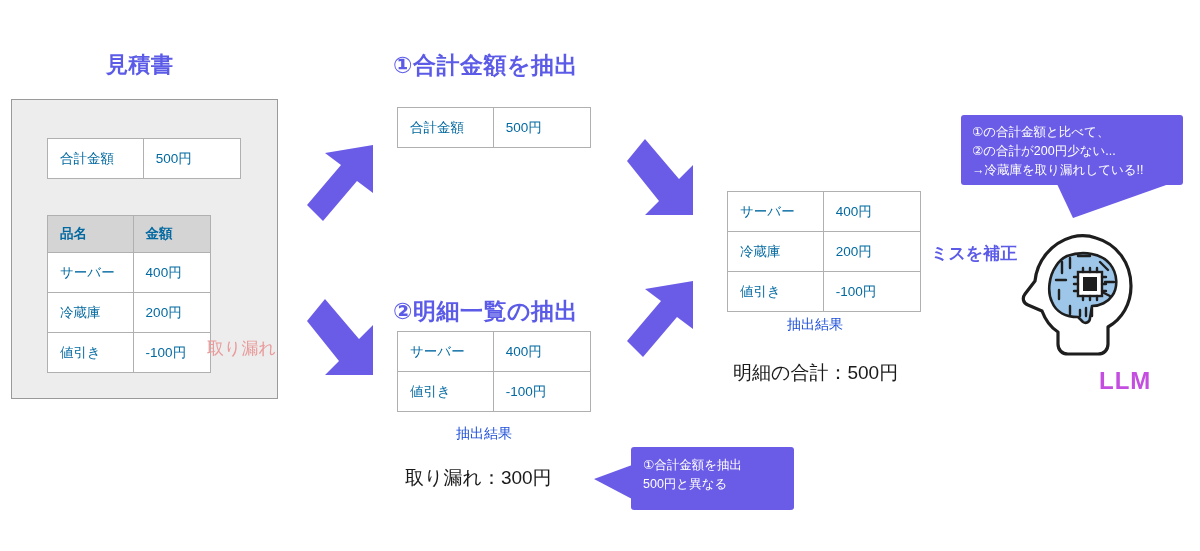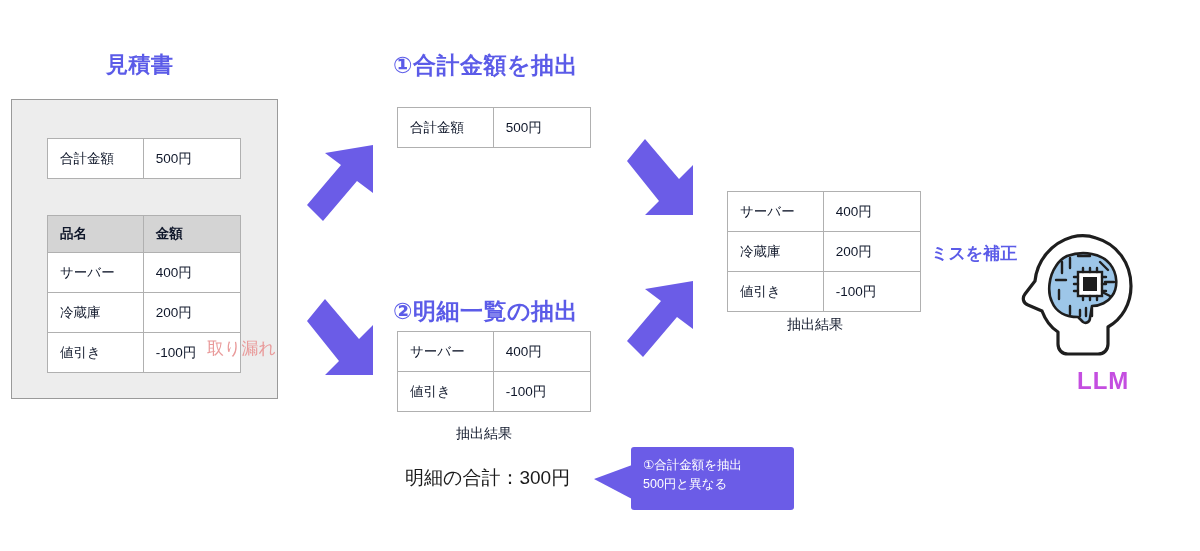--- a/index.html
+++ b/index.html
@@ -32,21 +32,21 @@
   .doc-panel {
     background: #ededed;
     border: 1px solid #9a9a9a;
   }
 
   
   table.tbl {
     border-collapse: collapse;
     background: #ffffff;
     font-size: 13.5px;
-    color: #0f172a;
+    color: #0369a1;
   }
   table.tbl td, table.tbl th {
     border: 1px solid #b0b0b0;
     padding: 0 12px;
     text-align: left;
     font-weight: normal;
     vertical-align: middle;
     background: #ffffff;
     white-space: nowrap;
   }
@@ -65,21 +65,21 @@
     margin-top: 29px;
   }
   .note-purple {
     color: #5b5be8;
     font-size: 17px;
     font-weight: bold;
     white-space: nowrap;
   }
   .caption {
     font-size: 14px;
-    color: #0f172a;
+    color: #1d4ed8;
     white-space: nowrap;
   }
   .sum-text {
     font-size: 19px;
     color: #1a1a1a;
     white-space: nowrap;
   }
 
   
   .bubble {
@@ -113,21 +113,21 @@
 
   <table class="abs tbl" style="left:47px; top:138px; width:194px;">
     <tbody>
         <tr>
       <td style="width:96px; height:40px;">合計金額</td>
       <td style="width:98px; height:40px;">500円</td>
     </tr>
   </tbody>
     </table>
 
-  <table class="abs tbl" style="left:47px; top:215px; width:194px;">
+  <table class="abs tbl" style="left:47px; top:215px; width:164px;">
     <tbody>
         <tr>
       <th style="width:96px; height:37px;">品名</th>
       <th style="width:98px; height:37px;">金額</th>
     </tr>
     <tr>
       <td style="height:40px;">サーバー</td>
       <td style="height:40px;">400円</td>
     </tr>
     <tr>
@@ -172,21 +172,21 @@
     </tr>
     <tr>
       <td style="height:40px;">値引き</td>
       <td style="height:40px;">-100円</td>
     </tr>
   </tbody>
     </table>
 
   <div class="abs caption" style="left:456px; top:425px;">抽出結果</div>
 
-  <div class="abs sum-text" style="left:405px; top:465px;">明細の合計：300円</div>
+  <div class="abs sum-text" style="left:405px; top:465px;">取り漏れ：300円</div>
 
   <svg class="abs" style="left:623px; top:135px;" width="92" height="92" viewBox="0 0 92 92">
     <polygon points="22,4 56,44 70,30 70,80 22,80 36,66 4,26" fill="#6b5ce7"></polygon>
   </svg>
 
   <svg class="abs" style="left:623px; top:273px;" width="92" height="92" viewBox="0 0 92 92">
     <polygon points="70,8 70,56 54,44 20,84 4,68 38,28 22,16" fill="#6b5ce7"></polygon>
   </svg>
 
 
@@ -204,31 +204,42 @@
       <td style="height:40px;">値引き</td>
       <td style="height:40px;">-100円</td>
     </tr>
   </tbody>
     </table>
 
   <div class="abs note-purple" style="left:931px; top:242px;">ミスを補正</div>
 
   <div class="abs caption" style="left:787px; top:316px;">抽出結果</div>
 
+  <div class="abs sum-text" style="left:733px; top:360px;">明細の合計：500円</div>
 
   <div class="bubble-wrap" style="left:631px; top:447px;">
     <div class="bubble small" style="width:163px; height:63px;">
       <div>①合計金額を抽出</div>
       <div>500円と異なる</div>
     </div>
     <svg class="bubble-tail" style="left:-37px; top:18px;" width="40" height="40" viewBox="0 0 40 40">
       <polygon points="38,0 38,34 0,14" fill="#6b5ce7"></polygon>
     </svg>
   </div>
 
+  <div class="bubble-wrap" style="left:961px; top:115px;">
+    <div class="bubble small" style="width:222px; height:70px; padding:8px 11px;">
+      <div>①の合計金額と比べて、</div>
+      <div>②の合計が200円少ない...</div>
+      <div>→冷蔵庫を取り漏れしている!!</div>
+    </div>
+    <svg class="bubble-tail" style="left:96px; top:69px;" width="112" height="36" viewBox="0 0 112 36">
+      <polygon points="0,0 112,0 16,34" fill="#6b5ce7"></polygon>
+    </svg>
+  </div>
 
   <svg class="abs" style="left:1004px; top:226px;" width="140" height="140" viewBox="0 0 140 140">
 
     <path d="M92,12 C113,18 127,37 127,60 C127,78 118,93 104,101
              L104,118 C104,124 100,128 94,128 L64,128
              C58,128 54,124 54,118 L54,106
              C46,101 41,93 38,85
              L24,79 C19,77 18,72 21,68 L31,55
              C33,35 47,17 68,11 C76,9 84,9 92,12 Z" fill="none" stroke="#1e1e1e" stroke-width="3.2" stroke-linejoin="round" stroke-linecap="round"></path>
 
@@ -255,15 +266,15 @@
     <g stroke="#1e1e1e" stroke-width="2.4" stroke-linecap="round">
       <rect x="74" y="46" width="24" height="24" fill="#ffffff"></rect>
       <rect x="79" y="51" width="14" height="14" fill="#1e1e1e" stroke="none"></rect>
       <path d="M79,42 L79,46 M86,42 L86,46 M93,42 L93,46" fill="none"></path>
       <path d="M79,70 L79,74 M86,70 L86,74 M93,70 L93,74" fill="none"></path>
       <path d="M70,51 L74,51 M70,58 L74,58 M70,65 L74,65" fill="none"></path>
       <path d="M98,51 L102,51 M98,58 L102,58 M98,65 L102,65" fill="none"></path>
     </g>
   </svg>
 
-  <div class="abs llm-label" style="left:1077px; top:367px;">LLM</div>
+  <div class="abs llm-label" style="left:1099px; top:367px;">LLM</div>
 
 </div>
 
 </body></html>

